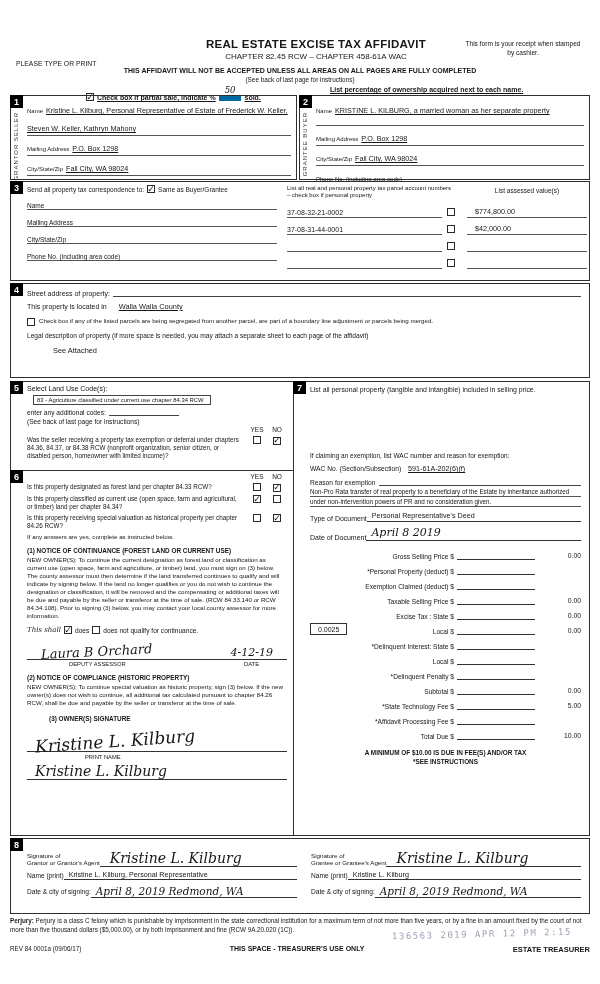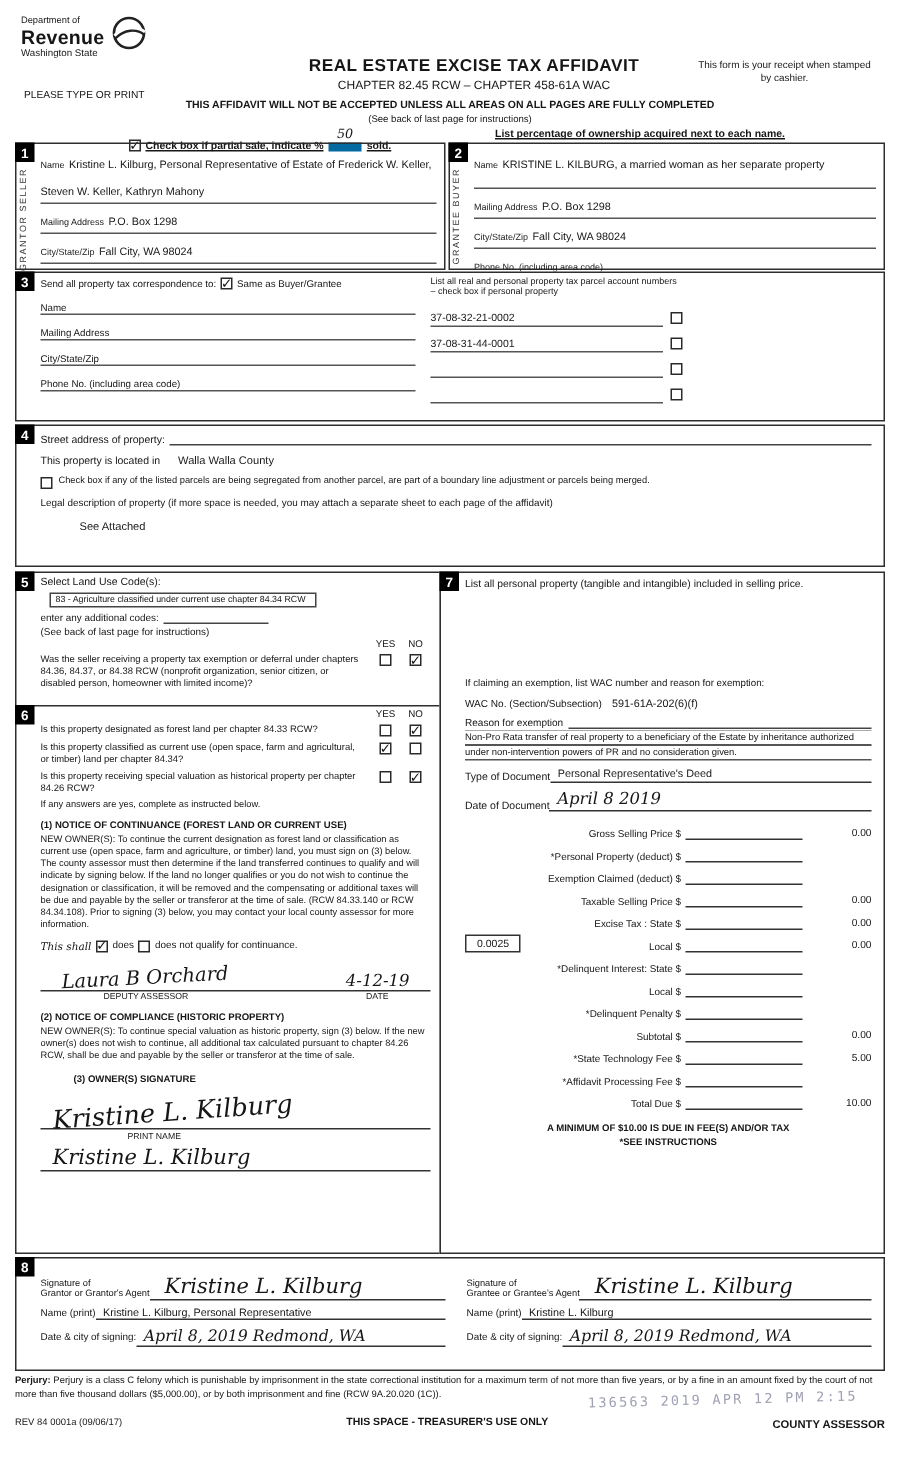--- a/index.html
+++ b/index.html
@@ -7,21 +7,21 @@
 #page{position:relative;width:600px;height:984px;background:#fff;font-family:"Liberation Sans",sans-serif;color:#161616;overflow:hidden}
 .abs{position:absolute}
 .b{font-weight:bold}
 .u{text-decoration:underline}
 .box{position:absolute;border:1px solid #2e2e2e;background:#fff}
 .badge{position:absolute;top:-1px;left:-1px;width:13px;height:13px;background:#000;color:#fff;font-size:9px;font-weight:bold;display:flex;align-items:center;justify-content:center}
 .cb{display:inline-flex;width:8px;height:8px;border:1px solid #2a2a2a;font-size:9px;line-height:7px;align-items:center;justify-content:center;vertical-align:-1px;background:#fff;overflow:visible}
 .script{font-family:"DejaVu Serif",serif;font-style:italic}
 .vlabel{position:absolute;left:2px;top:16px;writing-mode:vertical-rl;transform:rotate(180deg);font-size:6px;letter-spacing:1px;color:#333}
 .flabel{font-size:6px;color:#222;white-space:nowrap;margin-right:3px}
-.fvalue{font-size:7.2px;}
+.fvalue{font-size:7.2px;text-decoration:underline}
 .party{position:absolute;top:95px;height:85px;border:1px solid #2e2e2e;padding:3px 5px 0 16px}
 .prow{border-bottom:1px solid #555;min-height:14px;margin-bottom:1px}
 .prow.name{min-height:27px}
 .prow.noline{border-bottom:none}
 .s3row{display:flex;align-items:flex-end;height:17px;font-size:6.5px;border-bottom:1px solid #555}
 .pcrow{display:flex;align-items:flex-end;height:17px}
 .pcval{flex:1;border-bottom:1px solid #555;font-size:7px;padding-bottom:1px}
 .pccb{margin-left:5px;margin-bottom:2px}
 .avrow{display:flex;align-items:flex-end;height:17px}
 .avval{flex:1;border-bottom:1px solid #555;font-size:7.2px;padding:0 0 1px 8px}
@@ -43,32 +43,20 @@
 .s8val{flex:1;border-bottom:1px solid #333;padding-left:10px}
 .s8row{display:flex;align-items:center;height:16px;font-size:6.6px}
 .s8rv{flex:1;border-bottom:1px solid #333;padding-left:5px;font-size:7.2px}
 .sigarea{border-bottom:1px solid #333;display:flex;align-items:flex-end;justify-content:space-between}
 </style>
 </head>
 <body>
 
 <div id="page">
 
-  <div class="abs" style="left:14px;top:10px;display:flex;gap:3px">
-    <div>
-      <div style="font-size:6.2px">Department of</div>
-      <div style="font-size:13px;font-weight:bold;letter-spacing:.2px">Revenue</div>
-      <div style="font-size:6.5px">Washington State</div>
-    </div>
-    <svg width="26" height="26" viewBox="0 0 26 26">
-      <circle cx="13" cy="12" r="10" fill="none" stroke="#222" stroke-width="1.8"></circle>
-      <path d="M3.5 14 C 9 7.5, 18 7.5, 23.5 11.5" fill="none" stroke="#fff" stroke-width="2.4"></path>
-      <path d="M4 15.5 C 10 9.5, 18 9, 23 13" fill="none" stroke="#222" stroke-width="1.6"></path>
-    </svg>
-  </div>
 
   <div class="abs" style="left:16px;width:600px;top:38px;text-align:center">
     <div style="font-size:11.5px;font-weight:bold;letter-spacing:.3px">REAL ESTATE EXCISE TAX AFFIDAVIT</div>
     <div style="font-size:8px;margin-top:2px">CHAPTER 82.45 RCW – CHAPTER 458-61A WAC</div>
   </div>
 
   <div class="abs" style="left:462px;top:40px;width:122px;font-size:6.6px;line-height:1.35;text-align:center">This form is your receipt when stamped by cashier.</div>
 
   <div class="abs" style="left:16px;top:60px;font-size:6.8px">PLEASE TYPE OR PRINT</div>
 
@@ -158,20 +146,35 @@
       <div class="pcrow">
         <span class="pcval"></span>
         <span class="cb pccb"></span>
       </div>
       <div class="pcrow">
         <span class="pcval"></span>
         <span class="cb pccb"></span>
       </div>
     </div>
 
+    <div class="abs" style="left:456px;top:3px;width:120px">
+      <div style="font-size:6.5px;text-align:center;height:16px;padding-top:2px">List assessed value(s)</div>
+      <div class="avrow">
+          <span class="avval">$774,800.00</span>
+        </div>
+      <div class="avrow">
+          <span class="avval">$42,000.00</span>
+        </div>
+      <div class="avrow">
+          <span class="avval"></span>
+        </div>
+      <div class="avrow">
+          <span class="avval"></span>
+        </div>
+    </div>
   </div>
 
   <div class="box" style="left:10px;top:283px;width:580px;height:95px;padding:4px 8px 0 16px">
     <div class="badge">4</div>
     <div style="display:flex;align-items:flex-end;font-size:7px">
       <span style="white-space:nowrap">Street address of property:</span>
       <span style="flex:1;border-bottom:1px solid #444;height:9px;margin-left:3px"></span>
     </div>
     <div style="font-size:7px;margin-top:5px">
       <span>This property is located in</span>
@@ -401,18 +404,18 @@
   </div>
 
   <div class="abs" style="left:10px;top:917px;width:580px;font-size:6.3px;line-height:1.35">
     <span class="b">Perjury:</span>
     <span>Perjury is a class C felony which is punishable by imprisonment in the state correctional institution for a maximum term of not more than five years, or by a fine in an amount fixed by the court of not more than five thousand dollars ($5,000.00), or by both imprisonment and fine (RCW 9A.20.020 (1C)).</span>
   </div>
 
   <div class="abs" style="left:10px;top:945px;width:580px;display:flex;justify-content:space-between;align-items:flex-start">
     <span style="font-size:6.3px">REV 84 0001a (09/06/17)</span>
     <span class="b" style="font-size:7px">THIS SPACE - TREASURER'S USE ONLY</span>
-    <span class="b" style="font-size:7.5px">COUNTY ASSESSOR</span>
+    <span class="b" style="font-size:7.5px">ESTATE TREASURER</span>
   </div>
 
   <div class="abs" style="left:392px;top:929px;font-family:'DejaVu Sans Mono',monospace;font-size:9px;color:#8e90a6;letter-spacing:1.5px;transform:rotate(-1.5deg);opacity:.85">136563 2019 APR 12 PM 2:15</div>
 
 </div>
 
 </body></html>

